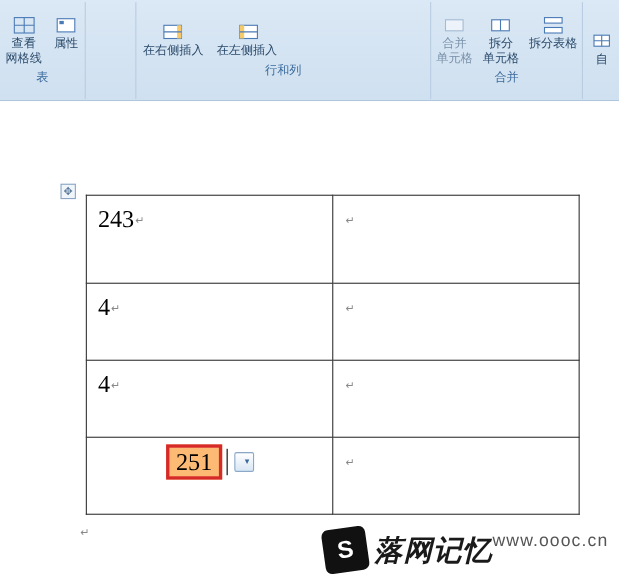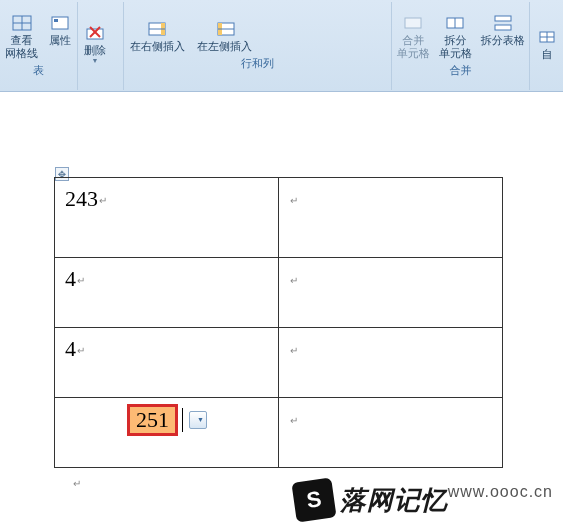--- a/index.html
+++ b/index.html
@@ -41,21 +41,21 @@
     }
     
     .doc { position: absolute; left: 0; top: 92px; right: 0; bottom: 0; background: #fff; }
     .table-anchor {
       position: absolute; left: 55px; top: 75px; width: 14px; height: 14px;
       border: 1px solid #8aa5c5; background: #f0f5fa;
       display: flex; align-items: center; justify-content: center;
       font-size: 10px; color: #5a7a9a; cursor: move;
     }
     table.wtable {
-      position: absolute; left: 54px; top: 85px;
+      position: absolute; left: 78px; top: 85px;
       border-collapse: collapse; table-layout: fixed; width: 448px;
     }
     table.wtable td {
       border: 1px solid #333; height: 70px; vertical-align: top;
       padding: 8px 10px; font-size: 22px; font-family: "Times New Roman", serif;
       position: relative;
     }
     table.wtable td.r1 { height: 80px; }
     .pm { font-size: 10px; color: #888; vertical-align: middle; margin-left: 1px; }
     
@@ -119,33 +119,20 @@
               <rect x="4" y="4" width="4" height="3" fill="#4a7ab5"></rect>
             </svg>
           </span>
         <span class="lbl">属性</span>
       </div>
     </div>
     <div class="grouplabel">表</div>
   </div>
 
   <div class="rgroup" style="width:46px">
-    <div class="buttons">
-      <div class="rbtn">
-        <span class="ico">
-            <svg width="20" height="16">
-              <rect x="2" y="4" width="16" height="10" fill="#fff" stroke="#4a7ab5"></rect>
-              <line x1="5" y1="2" x2="15" y2="12" stroke="#d33" stroke-width="2"></line>
-              <line x1="15" y1="2" x2="5" y2="12" stroke="#d33" stroke-width="2"></line>
-            </svg>
-          </span>
-        <span class="lbl">删除</span>
-        <span class="dd">▼</span>
-      </div>
-    </div>
     <div class="grouplabel"></div>
   </div>
 
   <div class="rgroup" style="width:268px">
     <div class="buttons">
       <div class="rbtn" style="min-width:66px">
         <span class="ico">
             <svg width="22" height="16">
               <rect x="2" y="2" width="16" height="12" fill="#fff" stroke="#4a7ab5"></rect>
               <rect x="14" y="2" width="4" height="12" fill="#f6c96a"></rect>

